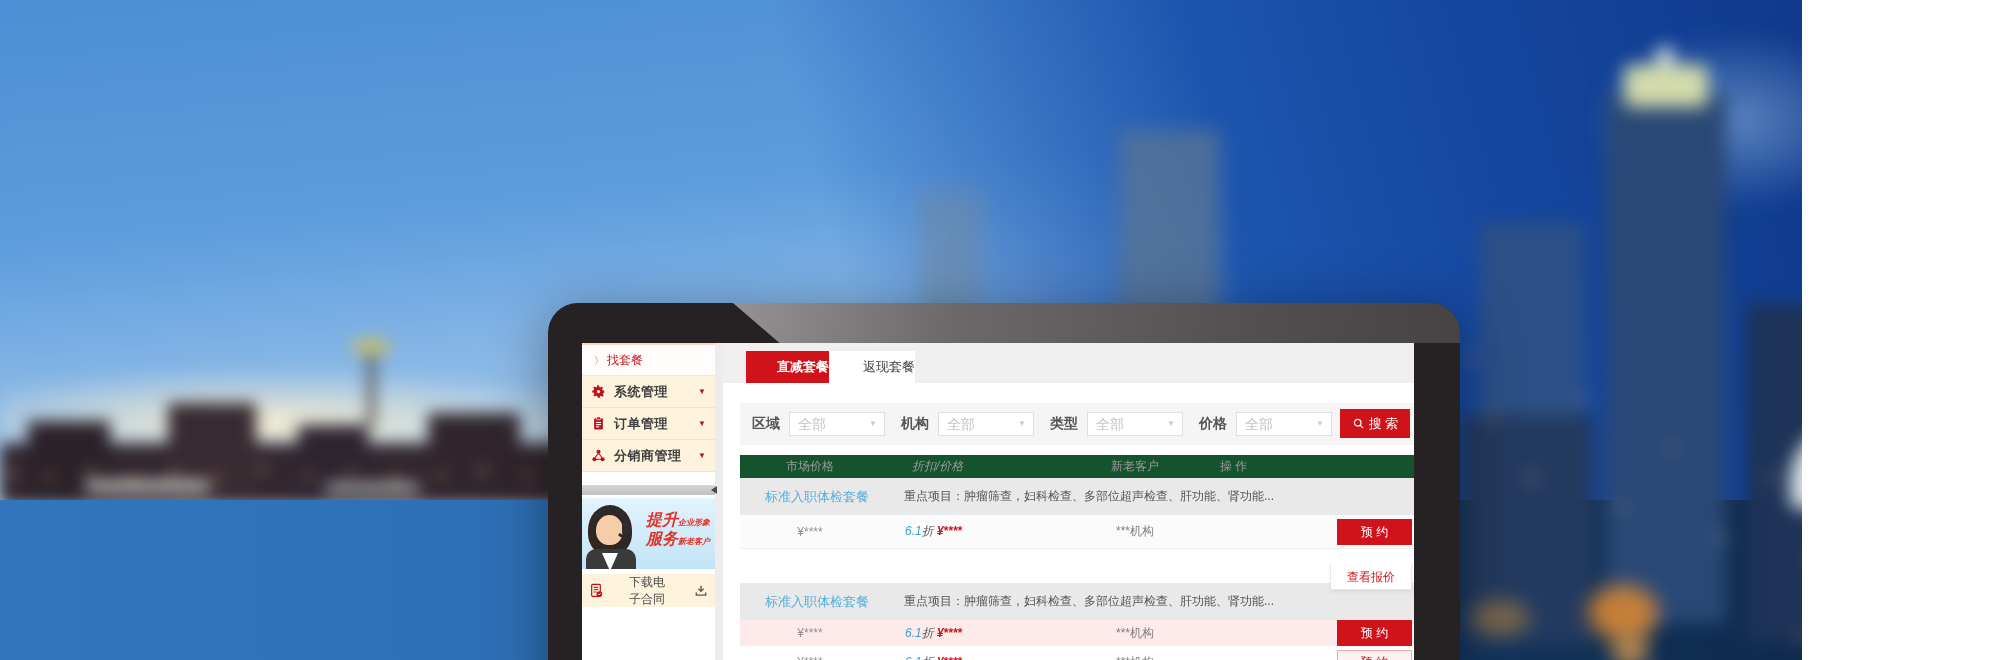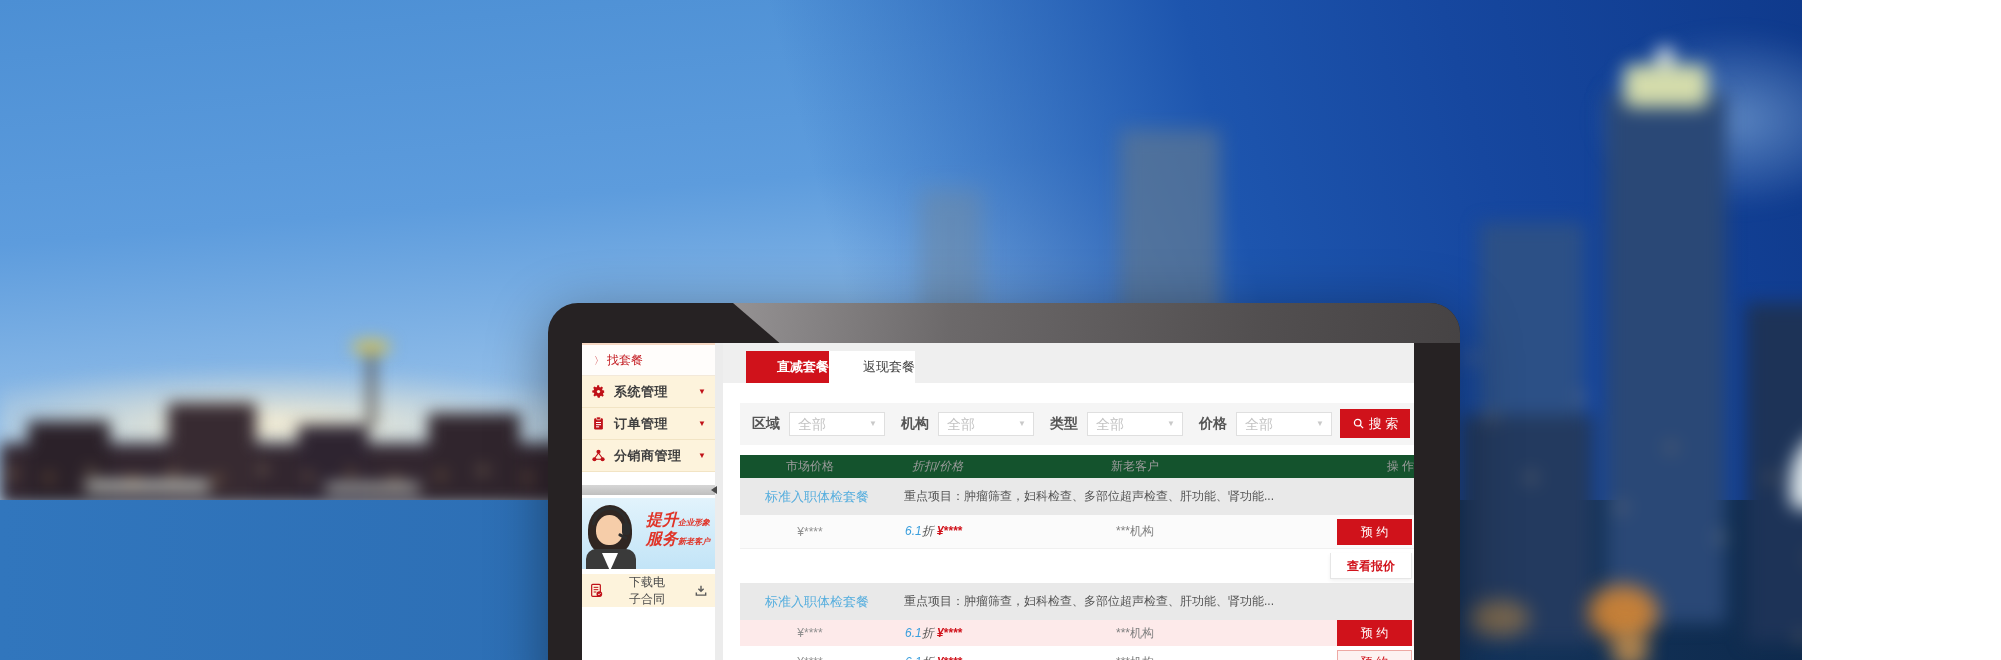--- a/index.html
+++ b/index.html
@@ -105,38 +105,38 @@
               display:flex;align-items:center;justify-content:center;gap:4px;cursor:pointer;}
   .search-btn svg{width:13px;height:13px;}
   .table{position:absolute;left:17px;top:112px;width:674px;}
   .trow{display:flex;align-items:center;}
   .c1{width:140px;text-align:center;}
   .c2{width:170px;padding-left:25px;font-style:italic;}
   .c3{width:170px;text-align:center;}
   .c4{position:relative;width:194px;height:100%;}
   .thead{height:23px;background:#14532d;color:#9b9b9b;font-size:12px;}
   .thead .c2{padding-left:32px;}
-  .thead .c4{text-align:right;line-height:23px;}
+  .thead .c4{text-align:left;line-height:23px;}
   .g-title{height:37px;background:#e9e9e9;display:flex;align-items:center;overflow:hidden;white-space:nowrap;}
   .g-title .t-link{margin-left:25px;font-size:13px;color:#56aede;cursor:pointer;flex:0 0 auto;}
   .g-title .t-desc{margin-left:35px;font-size:12px;color:#555;}
   .p-row{height:34px;font-size:12px;background:#fbfbfb;border-bottom:1px solid #f0f0f0;}
   .p-row.pink{background:#fdeaea;border-bottom:2px solid #fff;height:28px;}
   .p-row.cut{background:#fff;border-bottom:none;height:28px;}
   .v-market{color:#909090;}
   .v-num{color:#3b9fdd;}
   .v-unit{color:#555;}
   .v-price{color:#d0121b;font-weight:700;margin-left:3px;}
   .v-brand{color:#808080;}
   .btn-book{position:absolute;right:2px;top:50%;transform:translateY(-50%);width:75px;height:26px;line-height:26px;
             background:#d0121b;color:#fff;font-size:12px;text-align:center;cursor:pointer;}
   .btn-book.outline{background:#fdf2f1;border:1px solid #eea9a4;color:#d0121b;height:24px;line-height:22px;}
   .quote-row{position:relative;height:26px;background:#fff;}
-  .btn-quote{position:absolute;right:2px;top:4px;width:82px;height:26px;line-height:26px;text-align:center;background:#fff;
-             border:1px solid #e6e6e6;border-top:none;color:#d0121b;font-size:12px;cursor:pointer;box-shadow:0 2px 4px rgba(0,0,0,.06);font-weight:bold;}
+  .btn-quote{position:absolute;right:2px;top:15px;width:82px;height:26px;line-height:26px;text-align:center;background:#fff;
+             border:1px solid #e6e6e6;border-top:none;color:#d0121b;font-size:12px;cursor:pointer;box-shadow:0 2px 4px rgba(0,0,0,.06);}
   .g-gap{height:8px;background:#fff;}
 </style>
 </head>
 <body>
 
 <div class="stage">
 
   <div class="sky-right"></div>
   <div class="horizon-glow"></div>
   <div class="city cl">

